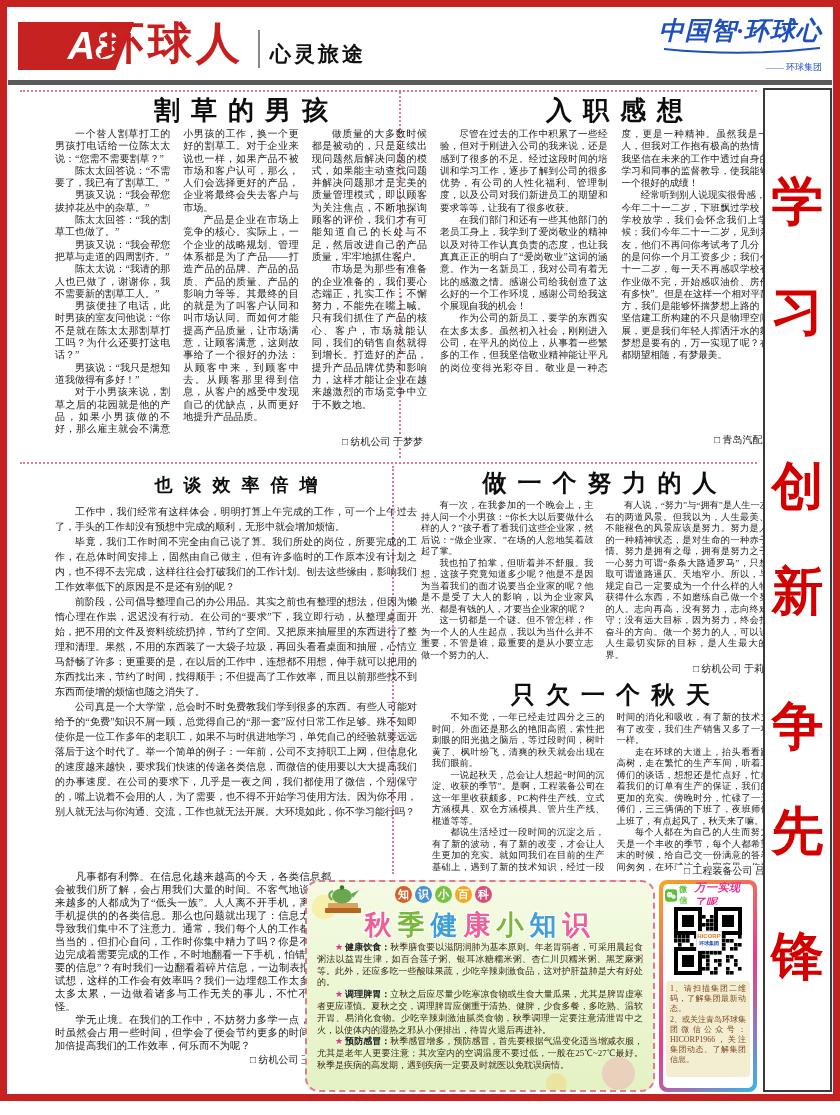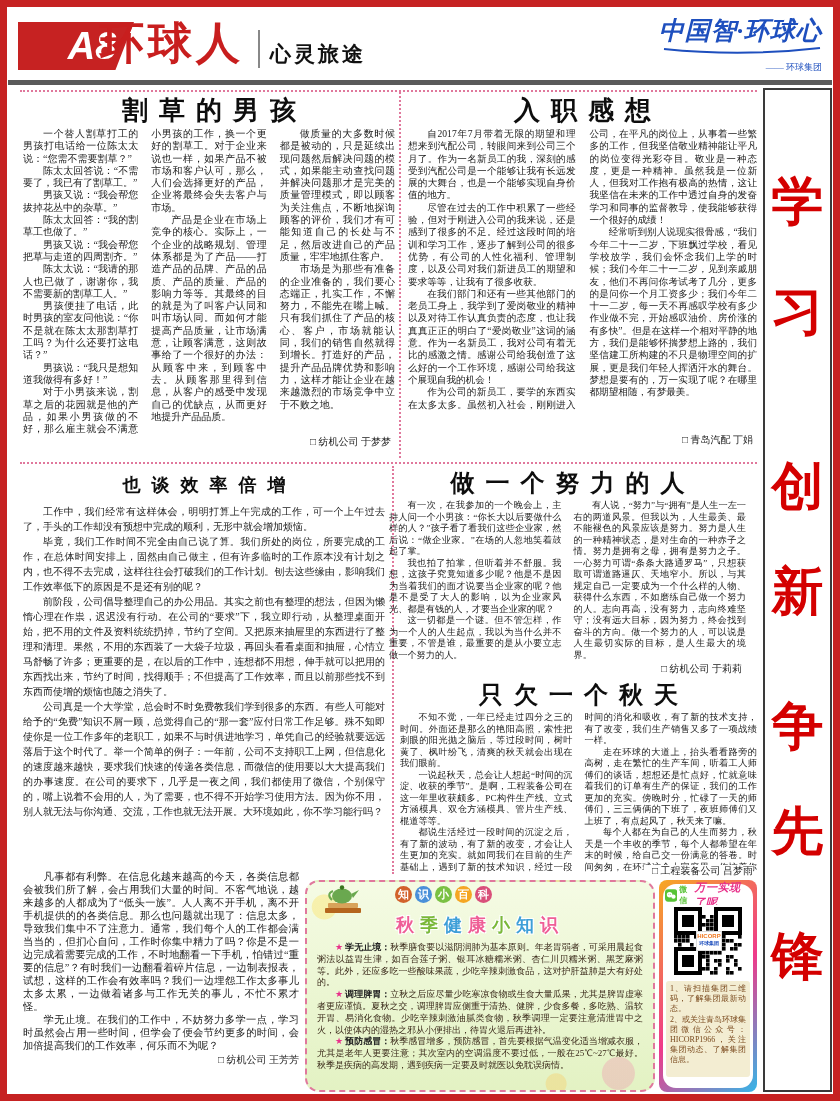--- a/index.html
+++ b/index.html
@@ -24,21 +24,21 @@
   .slogan-wrap{position:absolute;left:540px;top:14px;width:282px;text-align:right;}
   .slogan{font-style:italic;font-weight:bold;font-size:25px;color:#1e4fbe;letter-spacing:1px;}
   .slogan-sub{font-size:9px;color:#1e4fbe;margin-top:6px;}
   .head-rule{position:absolute;left:8px;top:80px;width:824px;height:5px;background:#5a5a5a;}
 
   
   .hdot{position:absolute;border-top:2px dotted #e0789c;height:0;}
   .vdot{position:absolute;border-left:2px dotted #e0789c;width:0;}
 
   
-  .art{position:absolute;}
+  .art{position:absolute;margin-left:32px;}
   .art-title{font-family:"Liberation Sans",sans-serif;font-weight:bold;text-align:center;
       color:#0d0d0d;letter-spacing:11px;padding-left:11px;}
   .art-body p{margin:0;text-indent:2em;text-align:justify;}
   .art-body{overflow:hidden;position:relative;}
   .byline{font-size:10px;text-align:right;}
   .byline-abs{position:absolute;right:4px;bottom:2px;background:#fff;padding-left:8px;font-size:10px;}
 
   .mower-title,.onb-title{font-size:26px;height:34px;line-height:32px;}
   .mower-body{height:322px;column-count:3;column-gap:13px;font-size:10px;line-height:12.3px;}
   .onb-body{height:320px;column-count:2;column-gap:14px;font-size:9.6px;line-height:12.3px;}
@@ -65,34 +65,34 @@
   .badge{position:absolute;left:78px;top:0;display:flex;gap:3px;}
   .badge span{display:inline-block;width:17px;height:17px;border-radius:50%;color:#fff;
       font:bold 11px/17px "Liberation Sans",sans-serif;text-align:center;}
   .badge span:nth-child(1){background:#d2622b;}
   .badge span:nth-child(2){background:#4a90d9;}
   .badge span:nth-child(3){background:#7ac143;}
   .badge span:nth-child(4){background:#f5a623;}
   .badge span:nth-child(5){background:#d94f7a;}
   .teapot{position:absolute;left:6px;top:-2px;}
   .health-title{text-align:center;font-family:"Liberation Sans",sans-serif;font-weight:bold;
-      font-size:18px;letter-spacing:6px;height:32px;line-height:30px;
+      font-size:27px;letter-spacing:6px;height:32px;line-height:30px;
       text-shadow:1px 1px 0 #fff,-1px 1px 0 #fff,1px -1px 0 #fff,-1px -1px 0 #fff;}
   .health-title span:nth-child(3n+1){color:#ef5e96;}
   .health-title span:nth-child(3n+2){color:#7ab83a;}
   .health-title span:nth-child(3n){color:#3f9fd8;}
   .health-body{font-size:9px;line-height:11.8px;color:#3a2a1a;overflow:hidden;height:148px;}
   .health-body p{margin:0;text-indent:2em;text-align:justify;}
   .health-body .star{color:#e8308a;margin-right:2px;}
   .health-body b{color:#222;}
 
   
   .qr-panel{position:absolute;left:659px;top:880px;width:98px;height:212px;box-sizing:border-box;
       background:linear-gradient(135deg,#f7a823,#ef3a8a 55%,#35b6e8);border-radius:8px;padding:4px;}
-  .qr-inner{background:#fff;width:100%;height:100%;box-sizing:border-box;border-radius:13px;
+  .qr-inner{background:#fff;width:100%;height:100%;box-sizing:border-box;border-radius:5px;
       display:flex;flex-direction:column;align-items:center;padding:3px 2px;}
   .qr-head{display:flex;align-items:center;gap:2px;height:16px;}
   .qr-head .wc-label{font:bold 8px "Liberation Sans",sans-serif;color:#58c337;}
   .qr-head .scan{font:italic bold 11px "Liberation Sans",sans-serif;color:#e8308a;letter-spacing:0.5px;}
   .qr-box{position:relative;width:72px;height:72px;margin-top:2px;}
   .qr-box svg{display:block;}
   .qr-logo{position:absolute;left:24px;top:26px;width:24px;height:18px;background:#fff;
       border:1px solid #ddd;text-align:center;}
   .qr-logo .l1{font:bold 6px "Liberation Sans",sans-serif;color:#f07820;line-height:8px;}
   .qr-logo .l2{font:bold 5px "Liberation Sans",sans-serif;color:#1e4fbe;line-height:6px;}
@@ -150,21 +150,20 @@
       <p>产品是企业在市场上竞争的核心。实际上，一个企业的战略规划、管理体系都是为了产品——打造产品的品牌、产品的品质、产品的质量、产品的影响力等等。其最终的目的就是为了叫客户认同和叫市场认同。而如何才能提高产品质量，让市场满意，让顾客满意，这则故事给了一个很好的办法：从顾客中来，到顾客中去。从顾客那里得到信息，从客户的感受中发现自己的优缺点，从而更好地提升产品品质。</p>
       <p>做质量的大多数时候都是被动的，只是延续出现问题然后解决问题的模式，如果能主动查找问题并解决问题那才是完美的质量管理模式，即以顾客为关注焦点，不断地探询顾客的评价，我们才有可能知道自己的长处与不足，然后改进自己的产品质量，牢牢地抓住客户。</p>
       <p>市场是为那些有准备的企业准备的，我们要心态端正，扎实工作，不懈努力，不能先在嘴上喊。只有我们抓住了产品的核心、客户，市场就能认同，我们的销售自然就得到增长。打造好的产品，提升产品品牌优势和影响力，这样才能让企业在越来越激烈的市场竞争中立于不败之地。</p>
       <div class="byline-abs">□ 纺机公司 于梦梦</div>
     </div>
   </div>
 
   <div class="art" style="left:408px;top:94px;width:349px;">
     <div class="art-title onb-title">入职感想</div>
     <div class="art-body onb-body">
-      <p>自2017年7月带着无限的期望和理想来到汽配公司，转眼间来到公司三个月了。作为一名新员工的我，深刻的感受到汽配公司是一个能够让我有长远发展的大舞台，也是一个能够实现自身价值的地方。</p>
       <p>尽管在过去的工作中积累了一些经验，但对于刚进入公司的我来说，还是感到了很多的不足。经过这段时间的培训和学习工作，逐步了解到公司的很多优势，有公司的人性化福利、管理制度，以及公司对我们新进员工的期望和要求等等，让我有了很多收获。</p>
       <p>在我们部门和还有一些其他部门的老员工身上，我学到了爱岗敬业的精神以及对待工作认真负责的态度，也让我真真正正的明白了“爱岗敬业”这词的涵意。作为一名新员工，我对公司有着无比的感激之情。感谢公司给我创造了这么好的一个工作环境，感谢公司给我这个展现自我的机会！</p>
       <p>作为公司的新员工，要学的东西实在太多太多。虽然初入社会，刚刚进入公司，在平凡的岗位上，从事着一些繁多的工作，但我坚信敬业精神能让平凡的岗位变得光彩夺目。敬业是一种态度，更是一种精神。虽然我是一位新人，但我对工作抱有极高的热情，这让我坚信在未来的工作中透过自身的发奋学习和同事的监督教导，使我能够获得一个很好的成绩！</p>
       <p>经常听到别人说现实很骨感，“我们今年二十一二岁，下班飘过学校，看见学校放学，我们会怀念我们上学的时候；我们今年二十一二岁，见到亲戚朋友，他们不再问你考试考了几分，更多的是问你一个月工资多少；我们今年二十一二岁，每一天不再感叹学校有多少作业做不完，开始感叹油价、房价涨的有多快”。但是在这样一个相对平静的地方，我们是能够怀揣梦想上路的，我们坚信建工所构建的不只是物理空间的扩展，更是我们年轻人挥洒汗水的舞台。梦想是要有的，万一实现了呢？在哪里都期望相随，有梦最美。</p>
       <div class="byline-abs">□ 青岛汽配 丁娟</div>
     </div>
   </div>
 
   <div class="art" style="left:23px;top:468px;width:362px;">
     <div class="art-title eff-title">也谈效率倍增</div>
@@ -219,21 +218,21 @@
         <span>识</span>
         <span>小</span>
         <span>百</span>
         <span>科</span>
       </div>
     </div>
     <div class="health-title">
       <span>秋</span><span>季</span><span>健</span><span>康</span><span>小</span><span>知</span><span>识</span>
     </div>
     <div class="health-body">
-      <p><span class="star">★</span><b>学无止境：</b><span>秋季膳食要以滋阴润肺为基本原则。年老胃弱者，可采用晨起食粥法以益胃生津，如百合莲子粥、银耳冰糖糯米粥、杏仁川贝糯米粥、黑芝麻粥等。此外，还应多吃一些酸味果蔬，少吃辛辣刺激食品，这对护肝益肺是大有好处的。</span></p>
+      <p><span class="star">★</span><b>健康饮食：</b><span>秋季膳食要以滋阴润肺为基本原则。年老胃弱者，可采用晨起食粥法以益胃生津，如百合莲子粥、银耳冰糖糯米粥、杏仁川贝糯米粥、黑芝麻粥等。此外，还应多吃一些酸味果蔬，少吃辛辣刺激食品，这对护肝益肺是大有好处的。</span></p>
       <p><span class="star">★</span><b>调理脾胃：</b><span>立秋之后应尽量少吃寒凉食物或生食大量瓜果，尤其是脾胃虚寒者更应谨慎。夏秋之交，调理脾胃应侧重于清热、健脾，少食多餐，多吃熟、温软开胃、易消化食物。少吃辛辣刺激油腻类食物，秋季调理一定要注意清泄胃中之火，以使体内的湿热之邪从小便排出，待胃火退后再进补。</span></p>
       <p><span class="star">★</span><b>预防感冒：</b><span>秋季感冒增多，预防感冒，首先要根据气温变化适当增减衣服，尤其是老年人更要注意；其次室内的空调温度不要过低，一般在25℃~27℃最好。秋季是疾病的高发期，遇到疾病一定要及时就医以免耽误病情。</span></p>
     </div>
   </div>
 
   <div class="qr-panel">
     <div class="qr-inner">
       <div class="qr-head">
         <svg width="15" height="15" viewBox="0 0 16 16">
           <rect width="16" height="16" rx="4" fill="#58c337"></rect>

